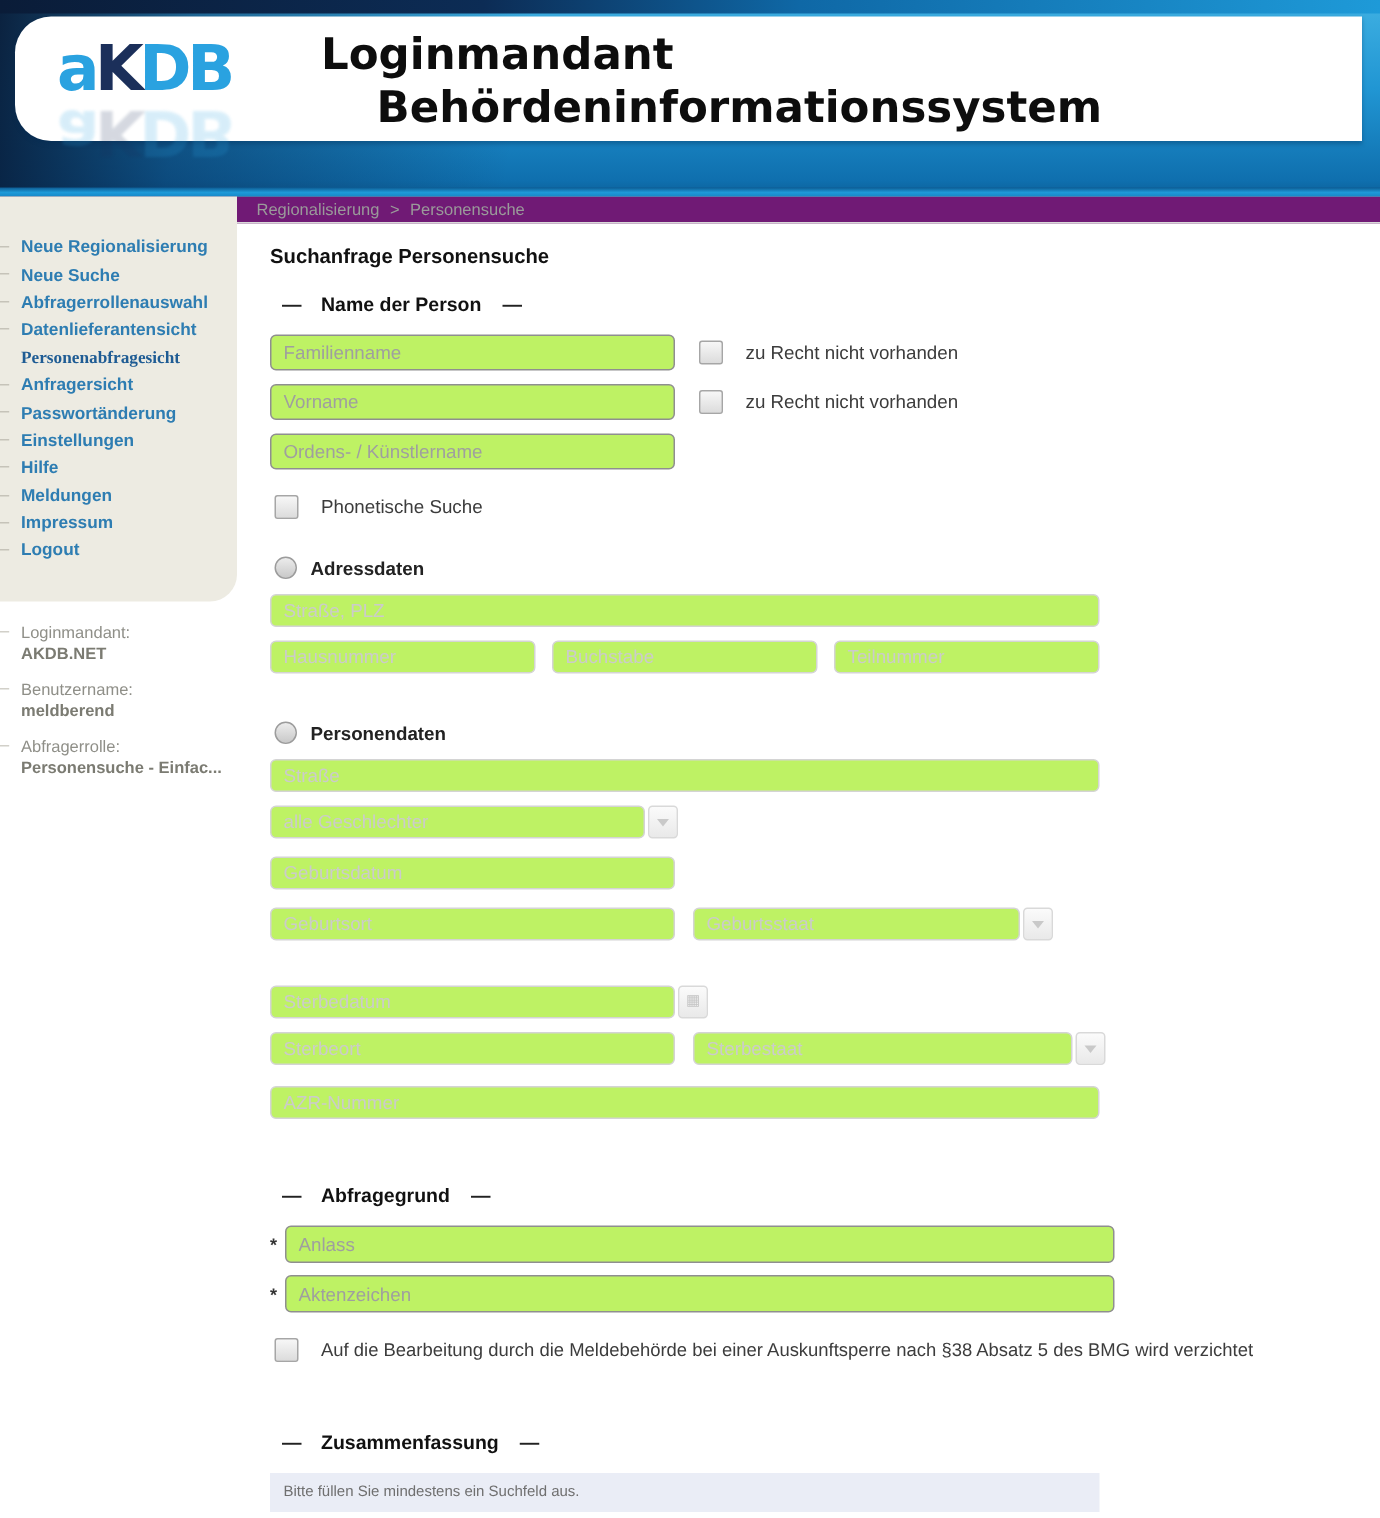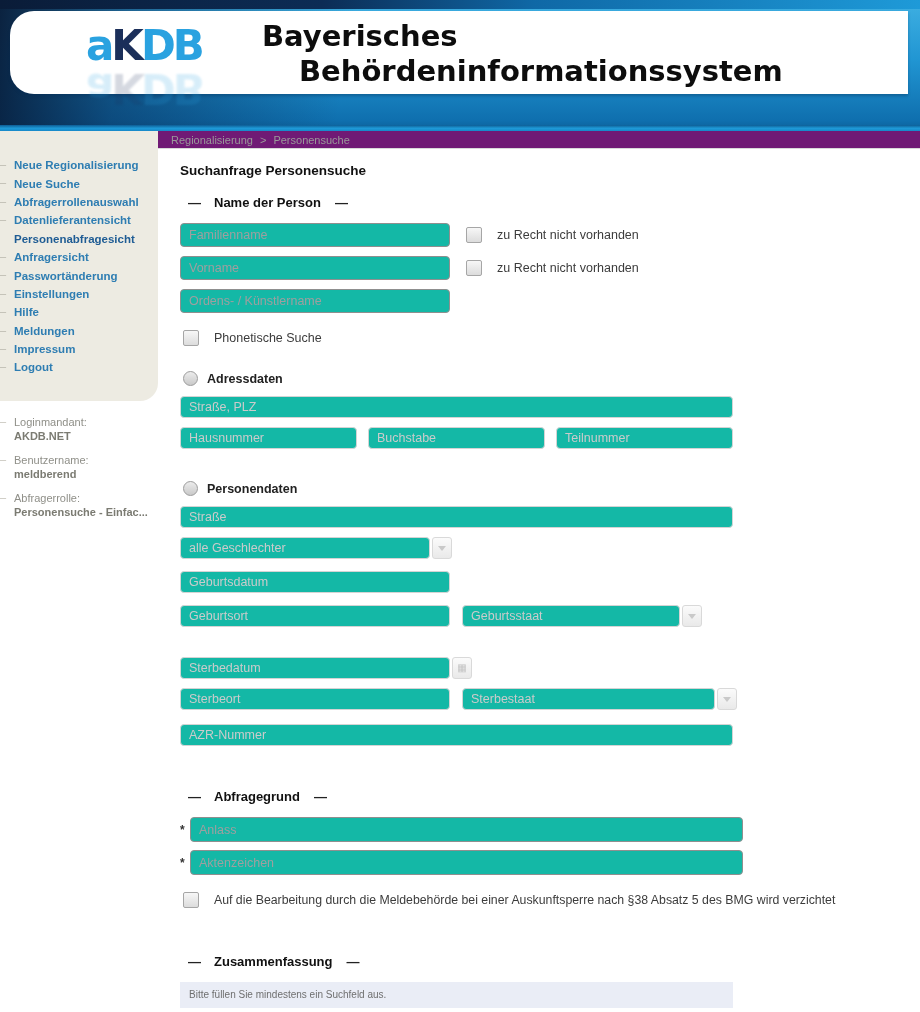--- a/index.html
+++ b/index.html
@@ -14,21 +14,21 @@
 
   
   .header { position:relative; height:131px; overflow:hidden;
     background:linear-gradient(180deg,#3fb0e2 0%,#2196d3 45%,#0f6fae 92%,#0c5f98 100%); }
   .header::before { content:""; position:absolute; inset:0;
     background:linear-gradient(100deg, rgba(8,26,54,.95) 0%, rgba(10,45,86,.55) 14%, rgba(255,255,255,0) 38%); }
   .header-topbar { position:absolute; top:0; left:0; right:0; height:9px;
     background:linear-gradient(90deg,#0a1c38 0%,#0c2c55 35%,#0f68a6 58%,#1e9ad8 100%); }
   .header-panel { position:absolute; top:11px; left:10px; right:12px; height:83px;
     background:#ffffff; border-radius:24px 0 0 24px;
-    box-shadow:0 2px 3px rgba(0,40,80,.35); display:flex; align-items:flex-start;padding-left:48px; }
+    box-shadow:0 2px 3px rgba(0,40,80,.35); display:flex; align-items:flex-start; }
   .header-bottomline { position:absolute; bottom:0; left:0; right:0; height:6px;
     background:linear-gradient(180deg,#0d5c94 0%,#1e9ad8 55%,#1788c8 100%); }
 
   .logo { margin:14px 0 0 28px; width:140px; line-height:1; position:relative;
     font-family:"DejaVu Sans", sans-serif; font-weight:bold; font-size:42px; letter-spacing:-3px; }
   .logo .l-blue { color:#2aa2e0; }
   .logo .l-navy { color:#1b2f5a; }
   .logo-reflection { position:absolute; top:42px; left:0; transform:scaleY(-1);
     opacity:.18; filter:blur(1px); }
 
@@ -43,41 +43,41 @@
   .breadcrumb .crumb { cursor:default; }
 
   
   .sidebar { position:absolute; top:131px; left:0; width:158px; }
   .sidebar-nav { background:#edebe2; border-radius:0 0 18px 0; padding:25px 0 24px 0; }
   .nav-item { position:relative; padding:0 4px 0 14px; height:18.4px;
     display:flex; align-items:center; }
   .nav-dash { position:absolute; left:0; top:2px; color:#b9b7ac; font-size:11px; }
   .nav-link { font-size:11.5px; font-weight:bold; color:#2e7db2;
     text-decoration:none; white-space:nowrap; cursor:pointer; }
-  .nav-item.active .nav-link { color:#1f5c94; cursor:default; }
+  .nav-item.active .nav-link { color:#1f5c94; cursor:default;font-family:Liberation Serif, serif; }
 
   .sidebar-info { padding:14px 0 0 0; }
   .info-item { position:relative; padding:0 6px 9px 14px; font-size:11px; color:#8f8f88; }
   .info-dash { position:absolute; left:0; top:0; color:#c4c2b8; font-size:11px; }
   .info-label { display:block; line-height:14px; }
   .info-value { display:block; font-weight:bold; color:#7b7b72; line-height:15px;
     white-space:nowrap; overflow:hidden; }
 
   
   .main { margin-left:170px; padding:14px 20px 0 10px; width:750px; }
   .page-title { font-size:13.5px; font-weight:bold; color:#111; margin-bottom:17px; }
 
   .section-title { font-size:13px; font-weight:bold; color:#111;
     display:flex; align-items:center; gap:14px; margin:0 0 13px 8px; }
   .section-title .dash { color:#222; font-weight:bold; letter-spacing:-1px; }
 
   .row { display:flex; align-items:center; margin-bottom:9px; }
 
   input.fld { height:24px; border:1px solid #8f8f8f; border-radius:4px;
-    padding:0 8px; font-size:12.5px; color:#444; background:#14b8a6;
+    padding:0 8px; font-size:12.5px; color:#444; background:#bef264;
     font-family:"Liberation Sans", sans-serif; }
   input.fld::placeholder { color:#9f9f9f; opacity:1; }
   input.fld.dis { height:22px; border-color:#d4d4d4; }
   input.fld.dis::placeholder { color:#cbcbcb; }
 
   .w-std { width:270px; }
   .w-wide { width:553px; }
   .w-small { width:177px; margin-right:11px; }
   .w-small:last-child { margin-right:0; }
 
@@ -127,21 +127,21 @@
 <div class="header">
   <div class="header-topbar"></div>
   <div class="header-panel">
     <div class="logo">
       <span class="l-blue">a</span><span class="l-navy">K</span><span class="l-blue">DB</span>
       <div class="logo-reflection">
         <span class="l-blue">a</span><span class="l-navy">K</span><span class="l-blue">DB</span>
       </div>
     </div>
     <div class="header-title">
-      <span class="line1">Bayerisches</span>
+      <span class="line1">Loginmandant</span>
       <span class="line2">Behördeninformationssystem</span>
     </div>
   </div>
   <div class="header-bottomline"></div>
 </div>
 
 <div class="breadcrumb">
   <span class="crumb">Regionalisierung</span>
   <span>&gt;</span>
   <span class="crumb">Personensuche</span>

